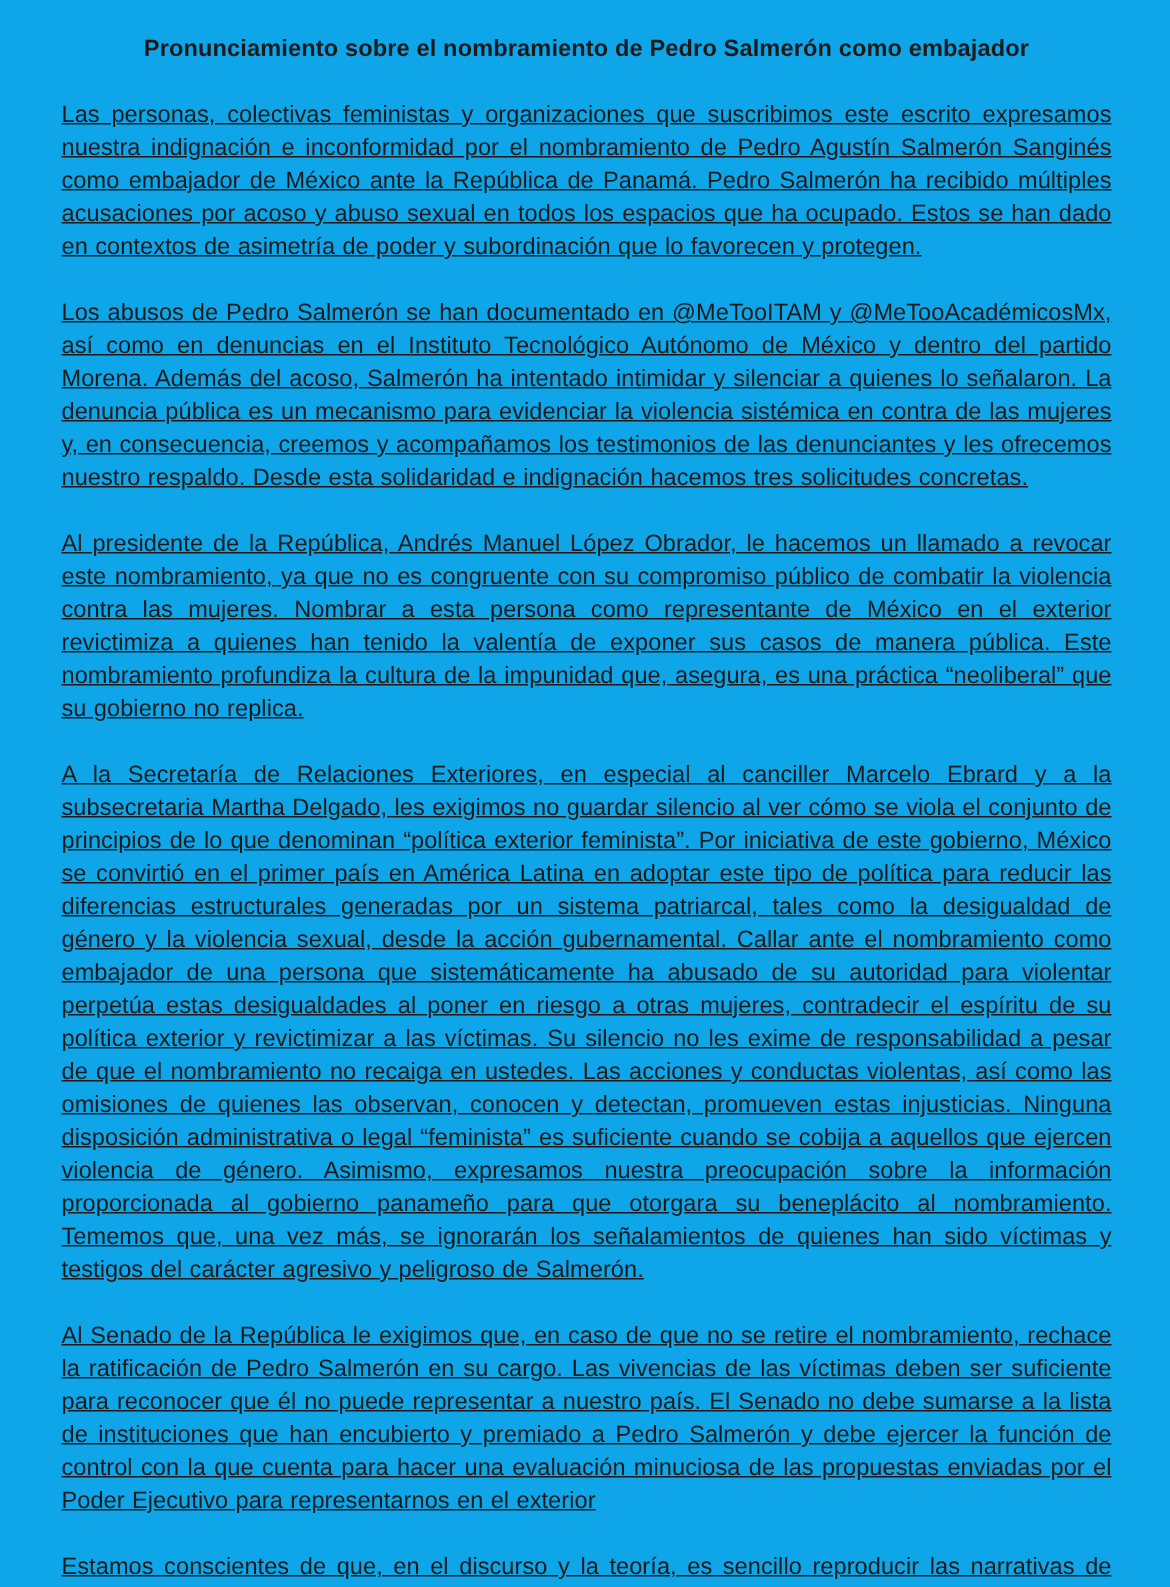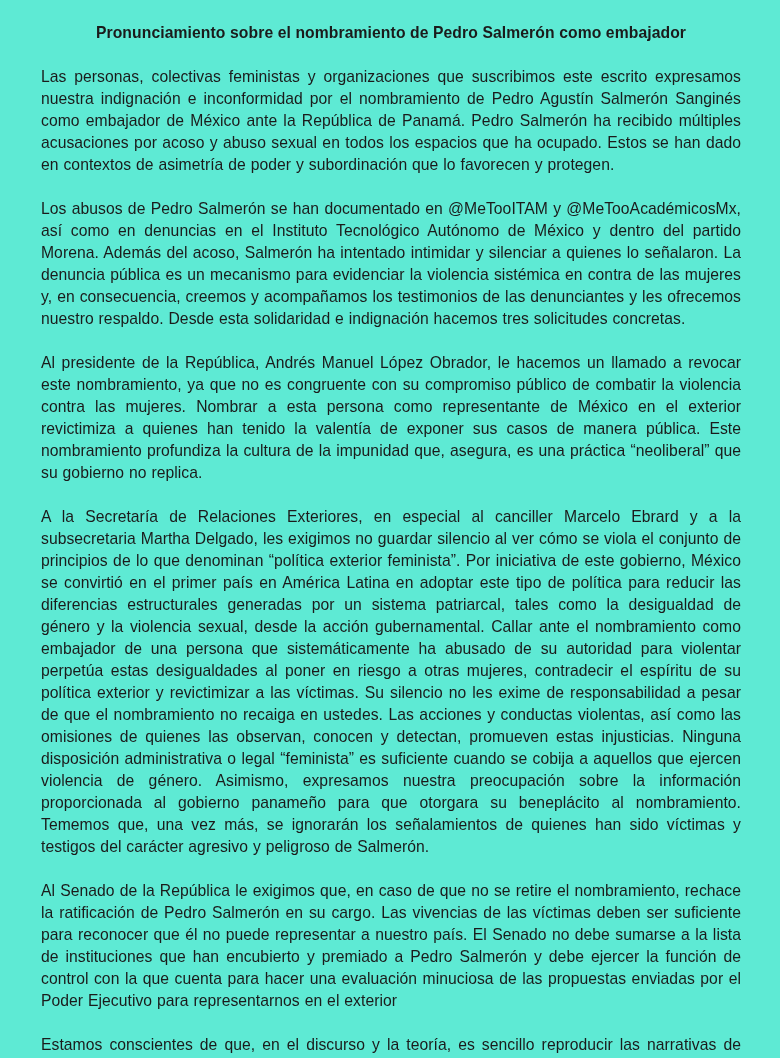--- a/index.html
+++ b/index.html
@@ -10,41 +10,42 @@
   body {
     width: 780px;
     height: 1058px;
     overflow: hidden;
   }
   .page {
     box-sizing: border-box;
     width: 780px;
     height: 1058px;
     padding: 22px 39px 0 41px;
-    background: #5eead4;
+    background: #0ea5e9;
     color: #1b1b1b;
     font-family: "Liberation Sans", sans-serif;
     font-size: 15.7px;
     line-height: 22px;
     -webkit-font-smoothing: antialiased;
   }
   .title {
     margin: 0 0 22px 0;
     font-size: 15.7px;
     line-height: 22px;
     font-weight: bold;
     text-align: center;
     letter-spacing: 0.1px;
   }
   .para {
     margin: 0 0 22px 0;
     text-align: justify;
     text-justify: inter-word;
     letter-spacing: 0.05px;
     word-spacing: 0.5px;
+    text-decoration: underline;
   }
 </style>
 </head>
 <body>
 
 <div class="page">
   <h1 class="title">Pronunciamiento sobre el nombramiento de Pedro Salmerón como embajador</h1>
 
   <p class="para">Las personas, colectivas feministas y organizaciones que suscribimos este escrito expresamos nuestra indignación e inconformidad por el nombramiento de Pedro Agustín Salmerón Sanginés como embajador de México ante la República de Panamá. Pedro Salmerón ha recibido múltiples acusaciones por acoso y abuso sexual en todos los espacios que ha ocupado. Estos se han dado en contextos de asimetría de poder y subordinación que lo favorecen y protegen.</p>
 

